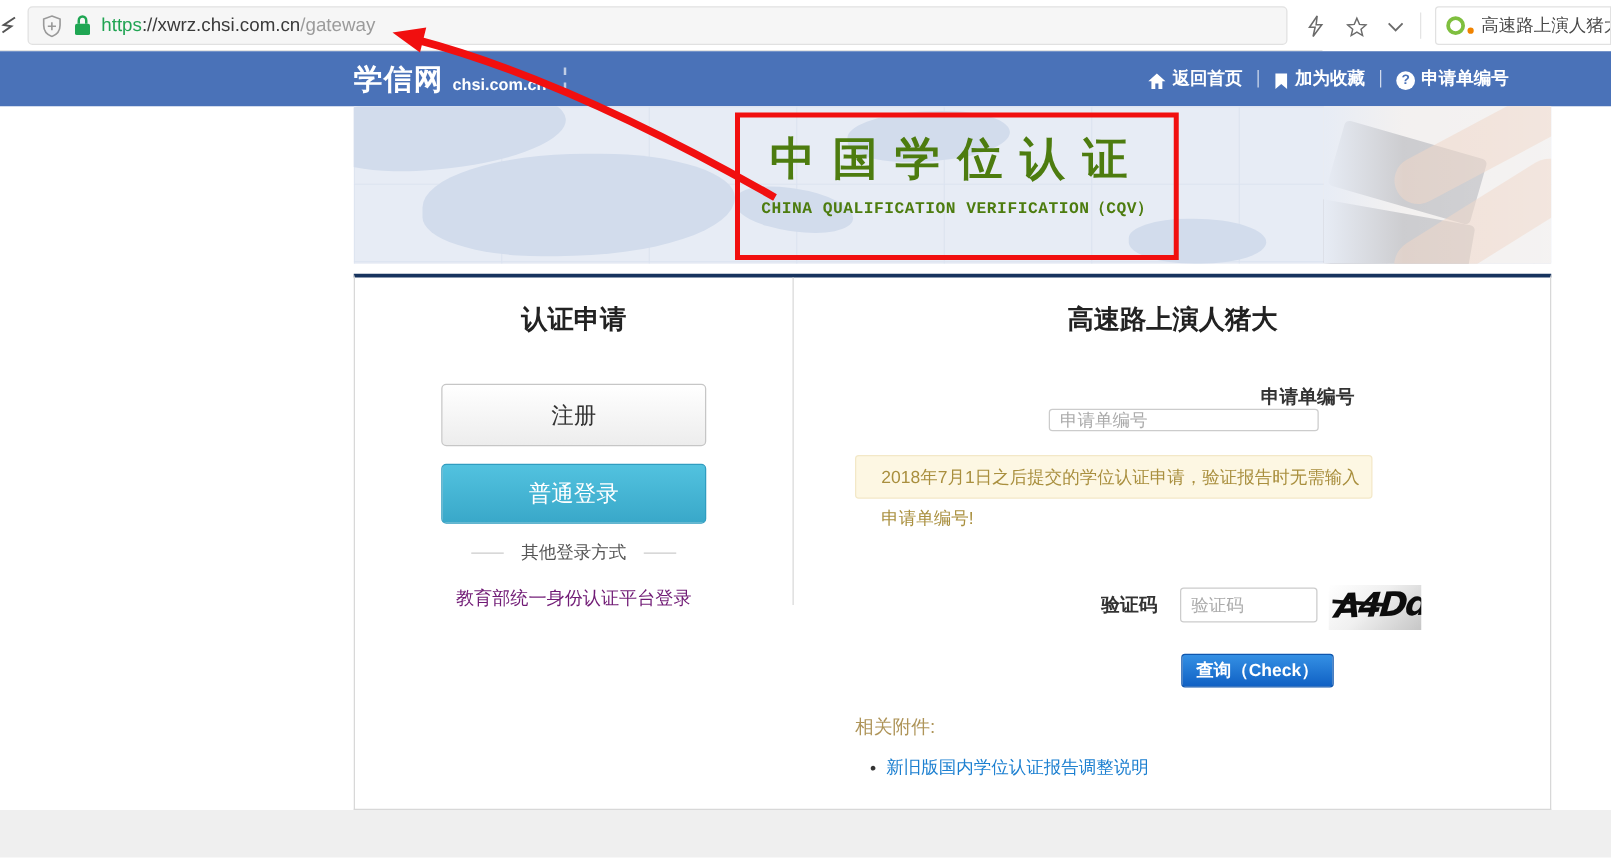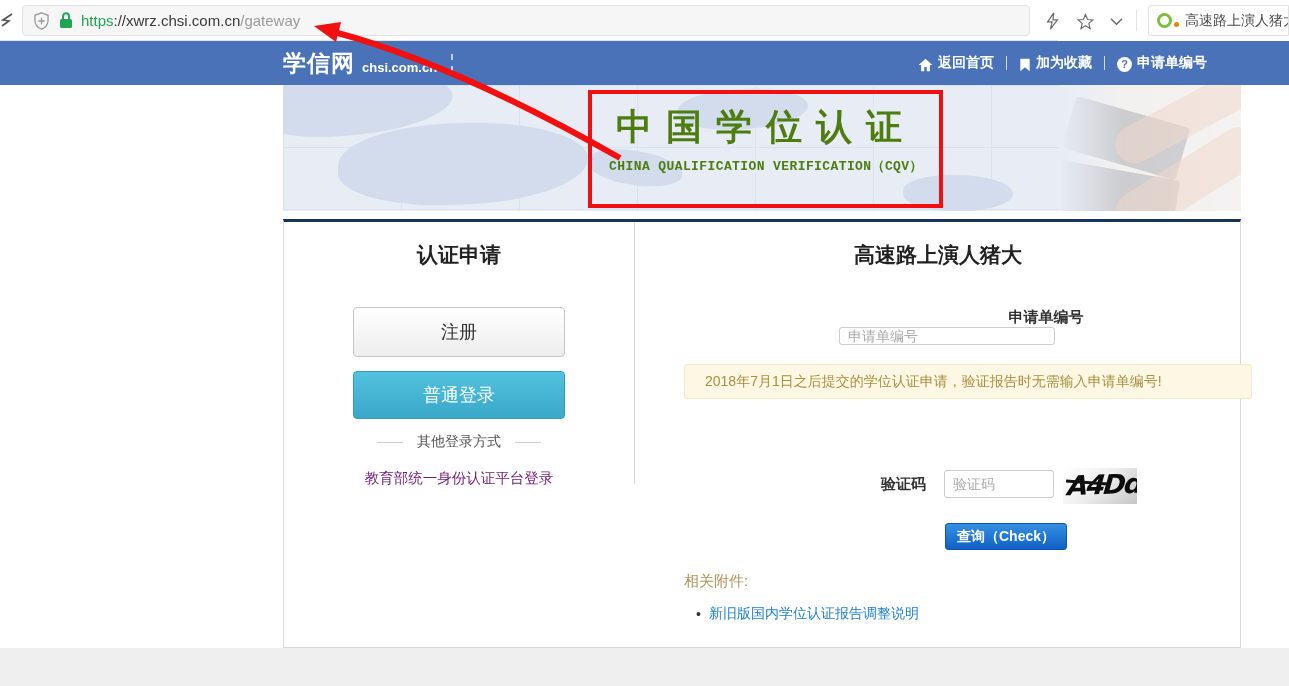--- a/index.html
+++ b/index.html
@@ -89,21 +89,21 @@
     font-size:14.5px; color:#701a75; cursor:pointer; }
 
   .right-panel { position:absolute; left:351px; top:0; width:606px; height:100%; }
   .frow { position:absolute; left:0; width:100%; height:28px; display:flex; align-items:center; }
   .frow .lbl { width:291px; text-align:right; font-size:15px; color:#333; font-weight:600; flex:0 0 auto; }
   .frow .txt { margin-left:18px; width:216px; height:28px; border:1px solid #ccc; border-radius:3px;
     padding:0 8px; font-size:14px; color:#333; outline:none; background:#fff; }
   .frow .txt::placeholder { color:#aaa; }
   .frow .txt.short { width:110px; }
   .row-apply { top:86px;flex-direction:column; } .row-report { top:196px; } .row-captcha { top:248px; }
-  .notice { position:absolute; left:49px; top:142px; width:568px; height:35px;
+  .notice { position:absolute; left:49px; top:142px; width:414px; height:35px;
     background:#fdf7e3; border:1px solid #f3e8c7; border-radius:3px;
     line-height:33px; padding-left:20px; font-size:14px; color:#a98f3e; }
   .captcha { position:absolute; left:428px; top:246px; width:74px; height:36px;
     background:linear-gradient(135deg,#ffffff 0%,#f0f0f0 45%,#c6c6c6 100%);
     overflow:hidden; cursor:pointer; }
   .captcha .cg { position:absolute; left:5px; top:1px; font-family:"DejaVu Sans",sans-serif;
     font-size:27px; font-weight:bold; font-style:italic; color:#0c0c0c;
     letter-spacing:-2px; transform:skewX(-7deg) rotate(-2deg); }
   .captcha .noise { position:absolute; left:3px; top:13px; width:42px; height:3px;
     background:#111; transform:rotate(4deg); }

